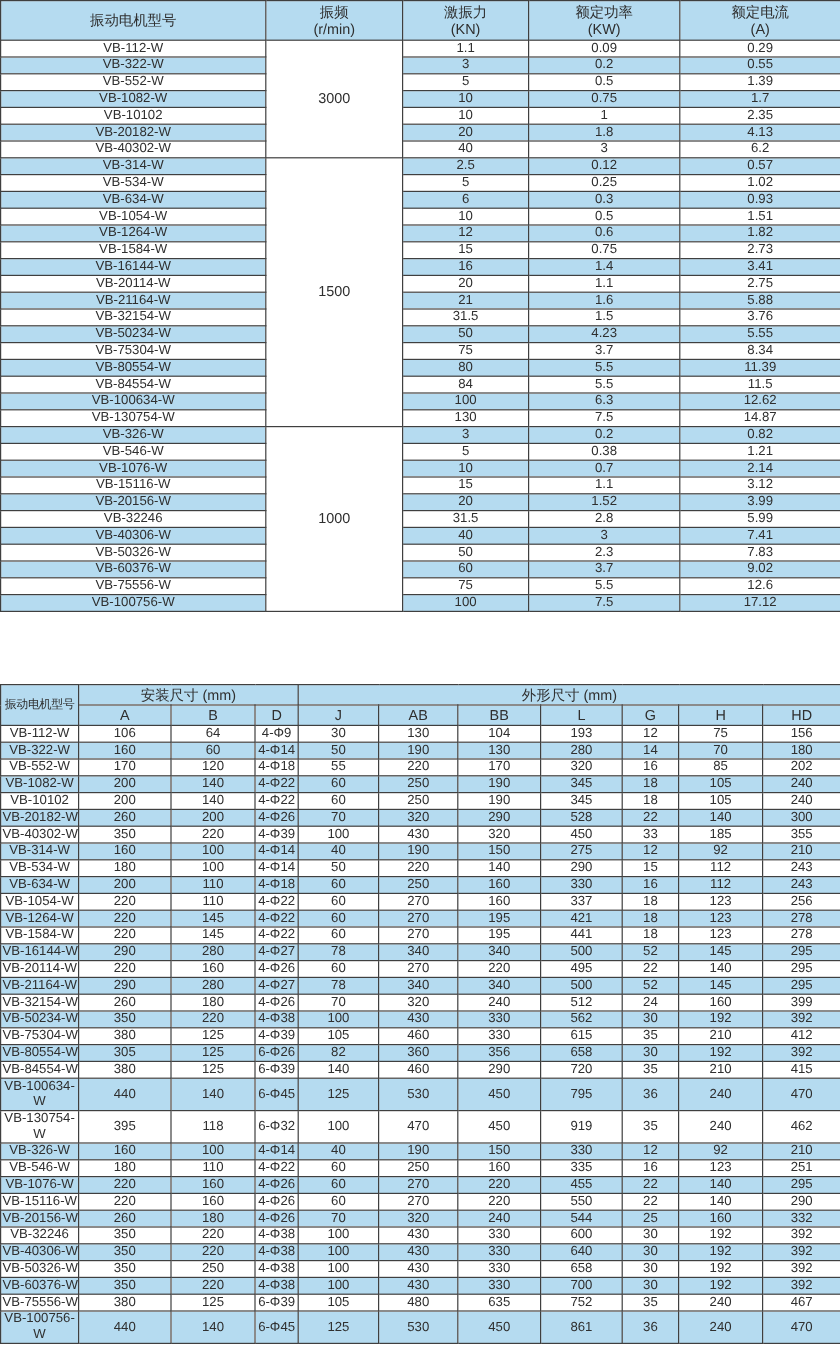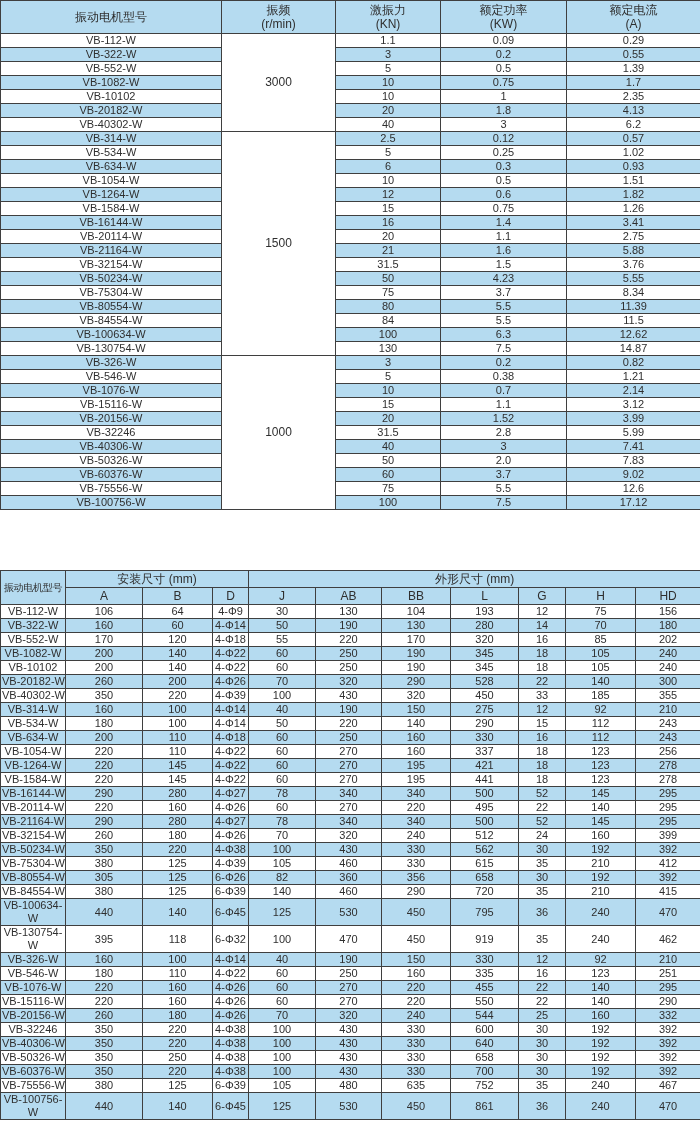--- a/index.html
+++ b/index.html
@@ -151,21 +151,21 @@
         <tr class="stripe">
           <td>VB-1264-W</td>
           <td>12</td>
           <td>0.6</td>
           <td>1.82</td>
         </tr>
         <tr>
           <td>VB-1584-W</td>
           <td>15</td>
           <td>0.75</td>
-          <td>1.26</td>
+          <td>2.73</td>
         </tr>
         <tr class="stripe">
           <td>VB-16144-W</td>
           <td>16</td>
           <td>1.4</td>
           <td>3.41</td>
         </tr>
         <tr>
           <td>VB-20114-W</td>
           <td>20</td>
@@ -259,21 +259,21 @@
         </tr>
         <tr class="stripe">
           <td>VB-40306-W</td>
           <td>40</td>
           <td>3</td>
           <td>7.41</td>
         </tr>
         <tr>
           <td>VB-50326-W</td>
           <td>50</td>
-          <td>2.0</td>
+          <td>2.3</td>
           <td>7.83</td>
         </tr>
         <tr class="stripe">
           <td>VB-60376-W</td>
           <td>60</td>
           <td>3.7</td>
           <td>9.02</td>
         </tr>
         <tr>
           <td>VB-75556-W</td>

